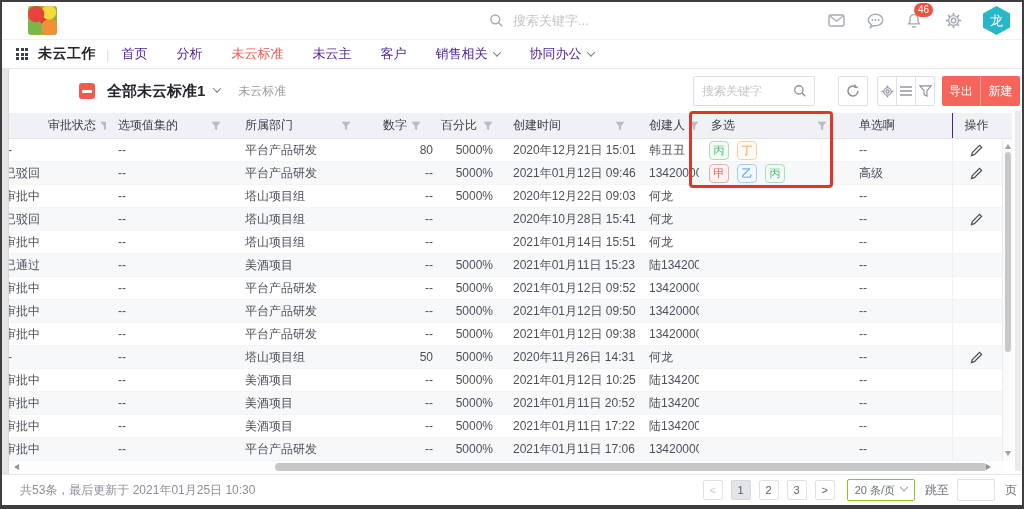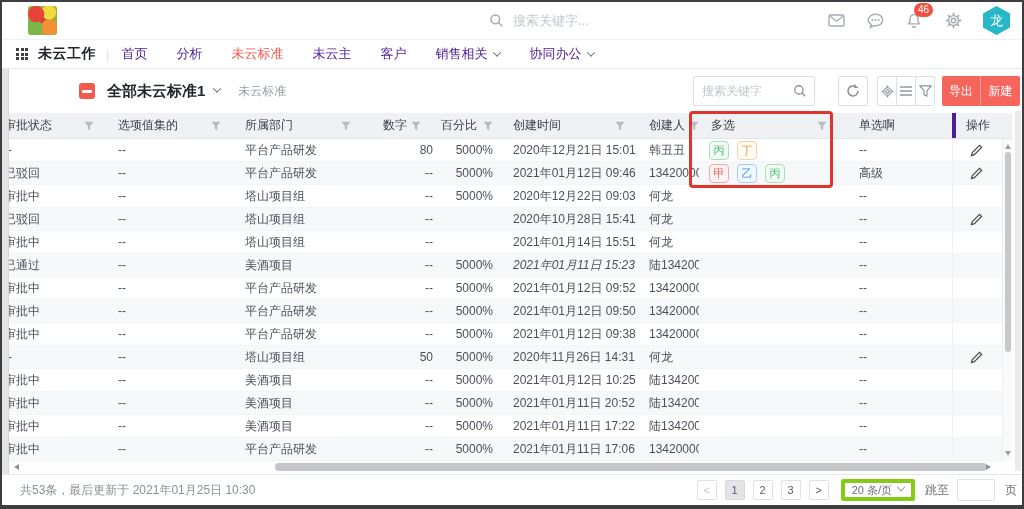--- a/index.html
+++ b/index.html
@@ -79,21 +79,21 @@
   .thead { display:flex; height:26px; background:#eff1f4; border-bottom:1px solid #e2e5e8; }
   .th { display:flex; align-items:center; justify-content:space-between; padding:0 12px;
         font-size:12px; color:#394049; white-space:nowrap; overflow:hidden; flex:0 0 auto; }
   .th .funnel { flex:0 0 auto; margin-left:4px; }
   .th.col-status { padding-left:0; }
   .th.col-status .th-label { margin-left:-5px; }
   .th.col-number .th-label { }
   .th.col-percent { justify-content:flex-end; padding-right:8px; }
   .th.col-percent .th-label { margin-right:2px; }
   .th.col-multi { padding-right:20px; }
-  .th.col-actions { justify-content:center; padding:0; border-left:4px solid #4c1d95; }
+  .th.col-actions { justify-content:center; padding:0; border-left:1px solid #4c1d95; }
   .tbody { }
   .tr { display:flex; height:23px; align-items:center; border-bottom:1px solid #f3f4f6; background:#fff; }
   .tr:nth-child(even) { background:#f7f8fa; }
   .td { height:23px; line-height:22px; padding:0 12px; font-size:12px; color:#4a505a;
         white-space:nowrap; overflow:hidden; flex:0 0 auto; }
   .td.col-status { padding-left:0; text-indent:-5px; }
   .td.col-number { text-align:right; padding-right:8px; }
   .td.col-percent { text-align:right; padding-right:8px; }
   .td.col-multi { display:flex; align-items:center; padding-left:10px; }
   .td.col-actions { display:flex; align-items:center; justify-content:center; padding:0; border-left:1px solid #eef0f2; height:23px; }
@@ -119,21 +119,21 @@
   
   .footer { height:31px; flex:0 0 auto; border-top:1px solid #e4e6e9; background:#fff;
             display:flex; align-items:center; padding:0 5px 0 18px; }
   .footer-summary { font-size:12px; color:#8a9097; }
   .pager { margin-left:auto; display:flex; align-items:center; }
   .page-btn { min-width:20px; height:20px; padding:0 4px; border:1px solid #dfe1e5; border-radius:2px;
               display:flex; align-items:center; justify-content:center; font-size:11px; color:#5a6067;
               background:#fff; margin-left:8px; cursor:pointer; }
   .page-btn.active { background:#e2e4e8; border-color:#d5d8dc; }
   .page-btn.disabled { color:#c3c7cc; }
-  .page-size { height:22px; border:4px solid #84cc16; border-radius:2px; display:flex; align-items:center;
+  .page-size { height:22px; border:1px solid #84cc16; border-radius:2px; display:flex; align-items:center;
                padding:0 7px; font-size:11px; color:#6a7077; margin-left:12px; cursor:pointer; }
   .page-size .chev { margin-left:6px; transform:rotate(45deg) translate(-2px,-2px); border-color:#9aa0a6; }
   .jump-label, .page-unit { font-size:12px; color:#6a7077; margin-left:10px; }
   .jump-input { width:38px; height:22px; border:1px solid #dfe1e5; border-radius:2px; margin-left:8px;
                 font-size:12px; padding:0 4px; outline:none; color:#444; }
   svg { display:block; }
 </style>
 </head>
 <body>
 
@@ -270,21 +270,21 @@
         </div>
         <div class="red-btns">
           <button class="red-btn">导出</button>
           <button class="red-btn">新建</button>
         </div>
       </div>
     </div>
 
     <div class="table-wrap">
       <div class="thead">
-          <div class="th col-status" style="width: 97px;">
+          <div class="th col-status" style="width: 97px; padding-left: 44px;">
             <span class="th-label">审批状态</span>
             <svg class="funnel" width="10" height="10" viewBox="0 0 10 10">
               <path d="M0.5 0.8h9L6.1 4.9v4.3L3.9 8V4.9L0.5 0.8z" fill="#b7bcc3"></path>
             </svg>
           </div>
           <div class="th col-optset" style="width: 127px;">
             <span class="th-label">选项值集的</span>
             <svg class="funnel" width="10" height="10" viewBox="0 0 10 10">
               <path d="M0.5 0.8h9L6.1 4.9v4.3L3.9 8V4.9L0.5 0.8z" fill="#b7bcc3"></path>
             </svg>
@@ -417,21 +417,21 @@
             <div class="td col-multi" style="width: 148px;"></div>
             <div class="td col-single" style="width: 105px;">--</div>
             <div class="td col-actions" style="width: 48px;"></div>
           </div>
           <div class="tr">
             <div class="td col-status" style="width: 97px;">已通过</div>
             <div class="td col-optset" style="width: 127px;">--</div>
             <div class="td col-dept" style="width: 130px;">美酒项目</div>
             <div class="td col-number" style="width: 78px;">--</div>
             <div class="td col-percent" style="width: 60px;">5000%</div>
-            <div class="td col-created" style="width: 136px; font-style: italic;">2021年01月11日 15:23</div>
+            <div class="td col-created" style="width: 136px;">2021年01月11日 15:23</div>
             <div class="td col-creator" style="width: 62px;">陆1342000...</div>
             <div class="td col-multi" style="width: 148px;"></div>
             <div class="td col-single" style="width: 105px;">--</div>
             <div class="td col-actions" style="width: 48px;"></div>
           </div>
           <div class="tr">
             <div class="td col-status" style="width: 97px;">审批中</div>
             <div class="td col-optset" style="width: 127px;">--</div>
             <div class="td col-dept" style="width: 130px;">平台产品研发</div>
             <div class="td col-number" style="width: 78px;">--</div>

